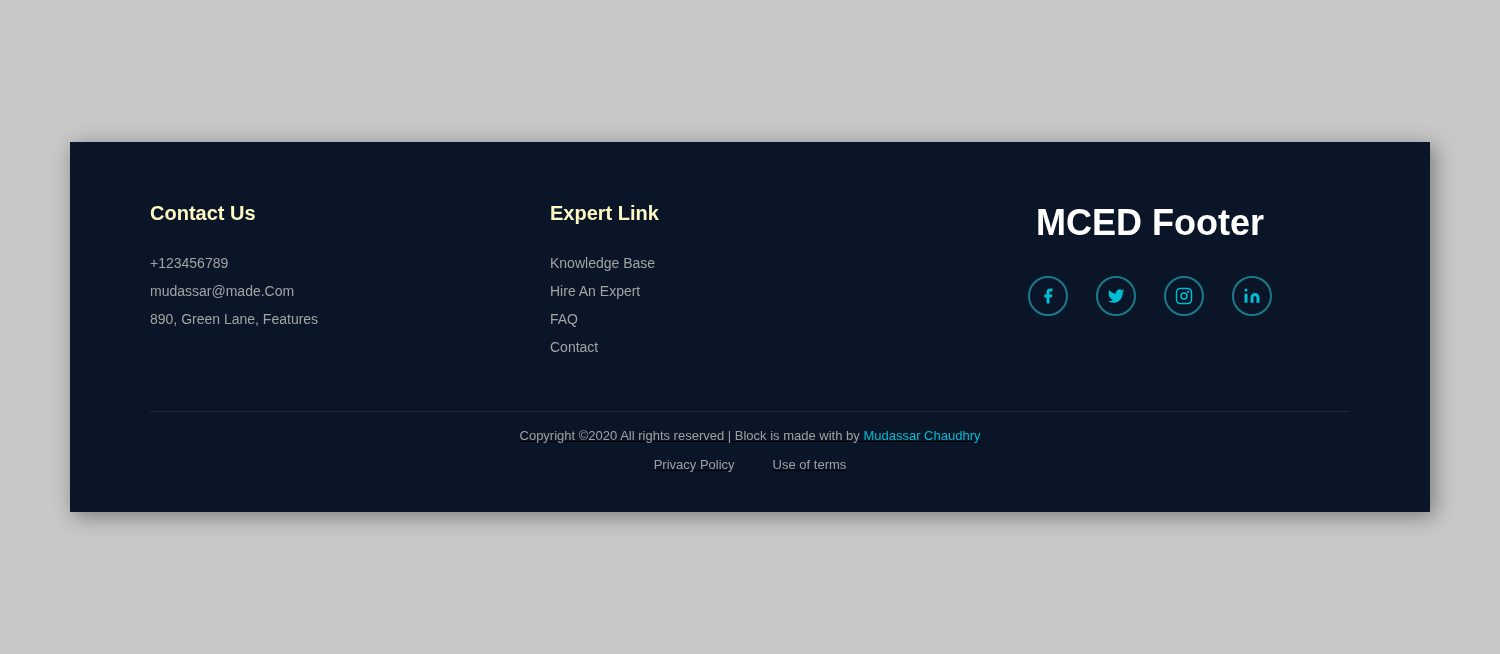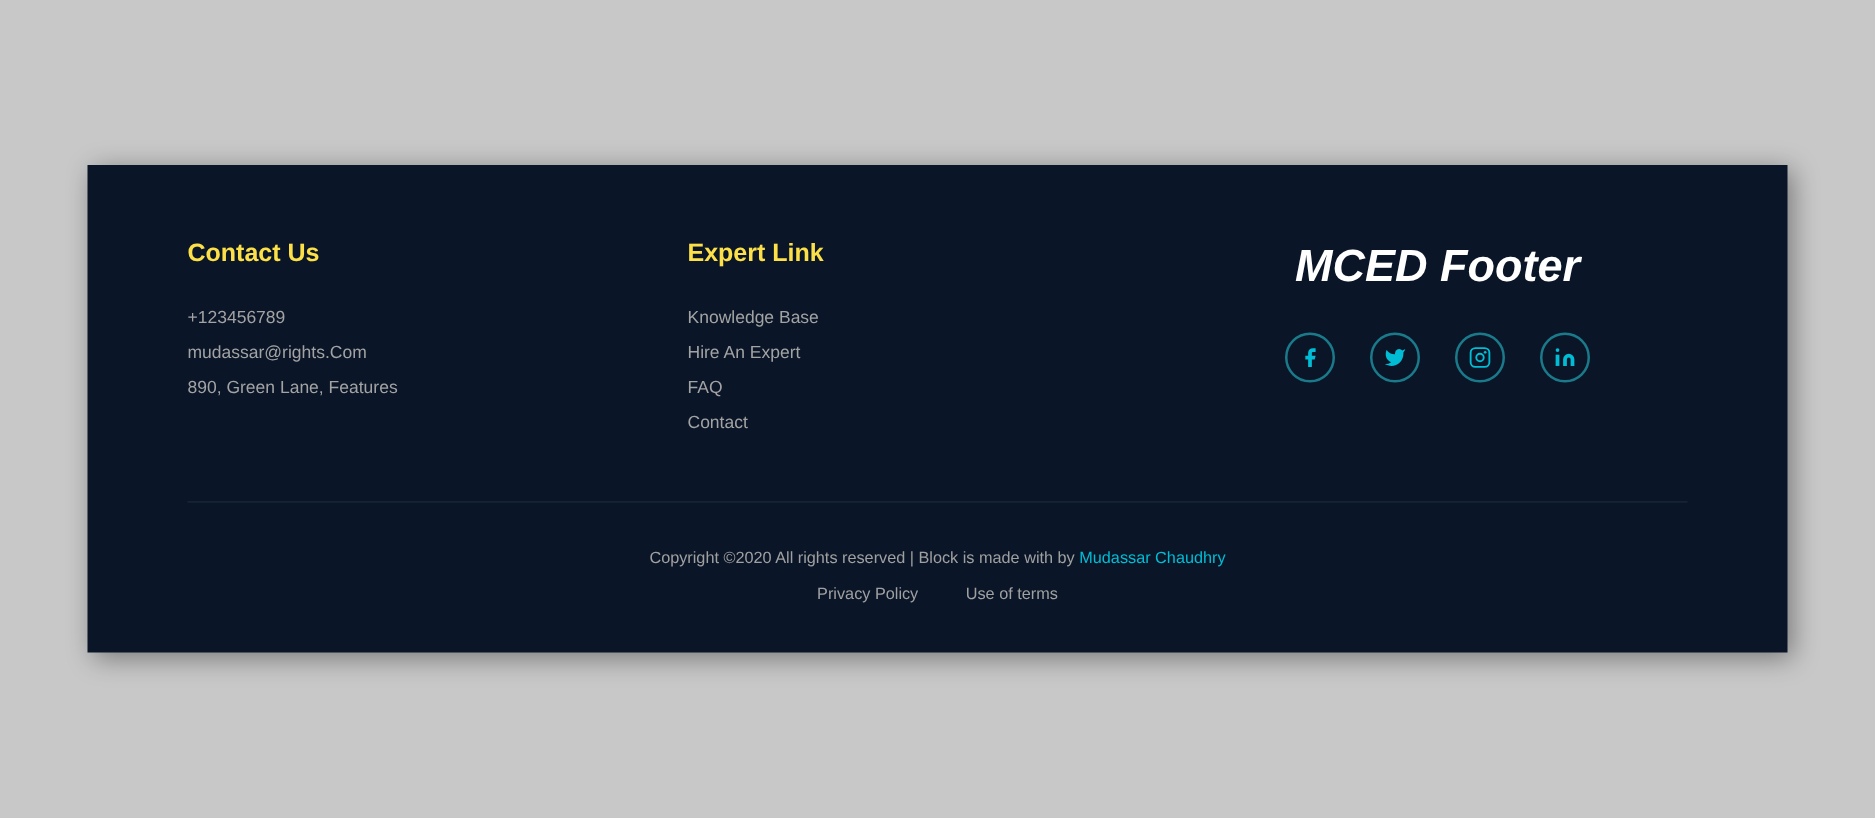--- a/index.html
+++ b/index.html
@@ -30,21 +30,21 @@
       justify-content: space-between;
       align-items: flex-start;
       margin-bottom: 50px;
     }
 
     .footer-col {
       flex: 1;
     }
 
     .footer-col-heading {
-      color: #fde047;
+      color: #fef9c3;
       font-size: 20px;
       font-weight: 700;
       margin-bottom: 24px;
     }
 
     .footer-col p, .footer-col a {
       color: #a3a3a3;
       font-size: 14px;
       line-height: 2;
       display: block;
@@ -58,21 +58,20 @@
       align-items: center;
       justify-content: flex-start;
     }
 
     .brand-title {
       color: #ffffff;
       font-size: 36px;
       font-weight: 900;
       margin-bottom: 32px;
       text-align: center;
-      font-style: italic;
     }
 
     .social-icons {
       display: flex;
       gap: 28px;
       align-items: center;
     }
 
     .social-icon {
       width: 40px;
@@ -87,22 +86,23 @@
     }
 
     .social-icon svg {
       fill: #00bcd4;
       width: 18px;
       height: 18px;
     }
 
     .footer-bottom {
       border-top: 1px solid #1a2a3a;
-      padding-top: 36px;
+      padding-top: 16px;
       text-align: center;
+      text-decoration: underline;
     }
 
     .copyright-text {
       color: #a0a0a0;
       font-size: 13px;
       margin-bottom: 14px;
     }
 
     .copyright-link {
       color: #00bcd4;
@@ -123,21 +123,21 @@
   </style>
 </head>
 <body>
 
 <div class="footer-wrapper">
   <div class="footer-top">
 
     <div class="footer-col">
       <div class="footer-col-heading">Contact Us</div>
       <p>+123456789</p>
-      <p>mudassar@rights.Com</p>
+      <p>mudassar@made.Com</p>
       <p>890, Green Lane, Features</p>
     </div>
 
 
     <div class="footer-col">
       <div class="footer-col-heading">Expert Link</div>
       <a href="#">Knowledge Base</a>
       <a href="#">Hire An Expert</a>
       <a href="#">FAQ</a>
       <a href="#">Contact</a>

